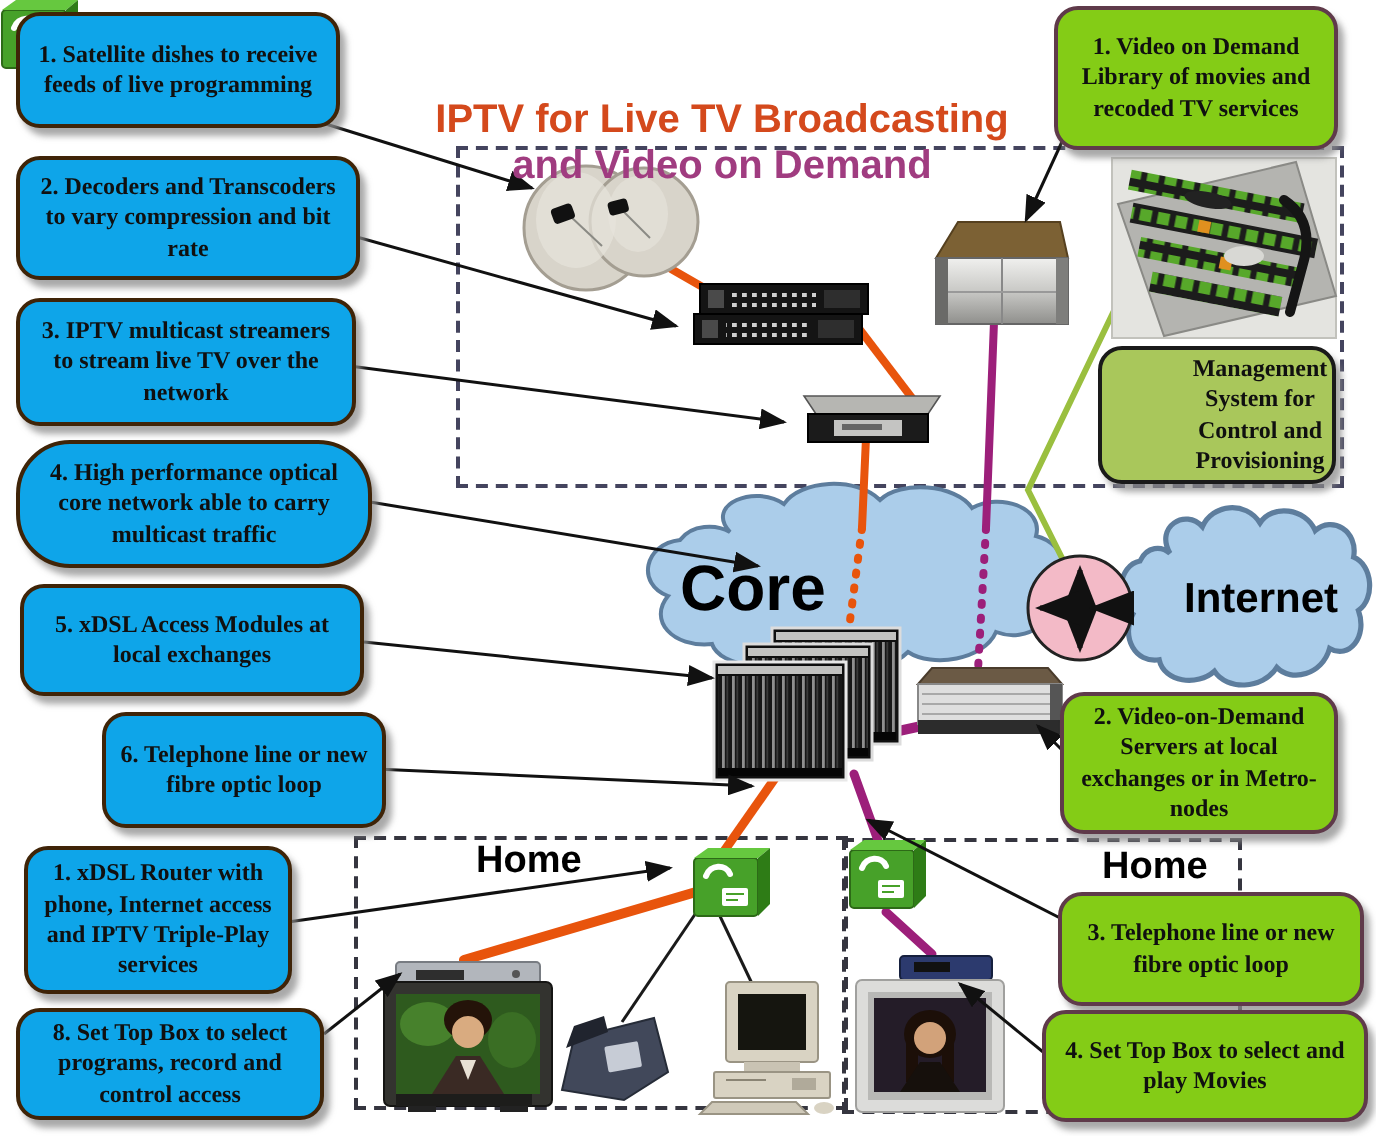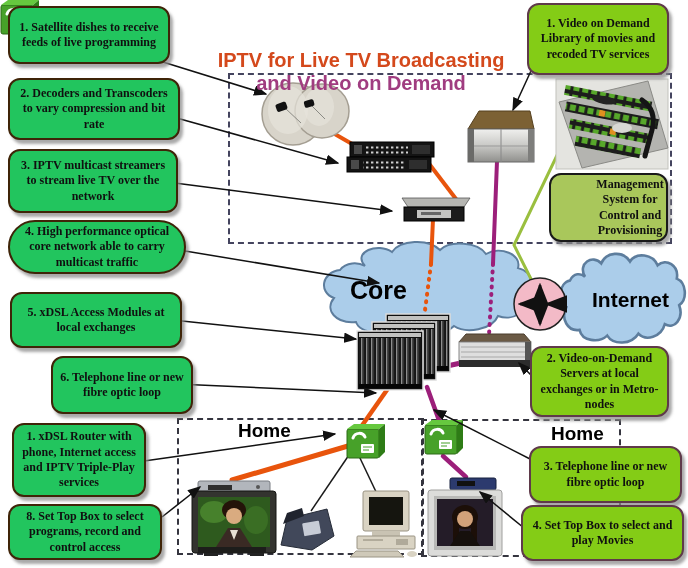--- a/index.html
+++ b/index.html
@@ -5,21 +5,21 @@
   html,body{margin:0;padding:0;background:#fff;}
   .stage{position:relative;width:688px;height:568px;background:#ffffff;overflow:hidden;
          font-family:"Liberation Serif",serif;}
   .region{position:absolute;border:2px dashed #44445e;z-index:1;box-sizing:border-box;background:transparent;}
   .region.home{border-color:#35353f;}
   svg.layer{position:absolute;left:0;top:0;z-index:2;}
   .callout{position:absolute;z-index:3;display:flex;align-items:center;justify-content:center;
            text-align:center;font-weight:bold;font-size:12px;line-height:1.28;color:#101010;
            border-radius:12px;padding:2px 5px;box-sizing:border-box;
            box-shadow:3px 4px 3px rgba(140,140,140,.75);}
-  .callout.orange{background:#22c55e;border:2px solid #3f2408;}
+  .callout.orange{background:#0ea5e9;border:2px solid #3f2408;}
   .callout.pink{background:#84cc16;border:2px solid #5f3a4a;}
   .callout.green{background:#a9c75b;border:2px solid #1a1a1a;}
   .lbl{position:absolute;z-index:3;font-family:"Liberation Sans",sans-serif;font-weight:bold;
        color:#000;white-space:pre-line;text-align:center;}
   .title{position:absolute;z-index:3;left:206px;top:8px;width:310px;text-align:center;
          font-family:"Liberation Sans",sans-serif;font-weight:bold;font-size:20px;line-height:1.15;}
   .title .t1{color:#d4491c;margin-top:41px;}
   .title .t2{color:#a03c80;}
 </style>
 </head>
@@ -256,29 +256,29 @@
       <line x1="532" y1="460" x2="434" y2="410"></line>
       <line x1="524" y1="528" x2="480" y2="492"></line>
     </g>
   </svg>
 
   <div class="title">
     <div class="t1">IPTV for Live TV Broadcasting</div>
     <div class="t2">and Video on Demand</div>
   </div>
 
-  <div class="lbl" style="left:350px;top:276px;font-size:25px;">Core</div>
+  <div class="lbl" style="left:340px;top:276px;font-size:32px;">Core</div>
   <div class="lbl" style="left:592px;top:288px;font-size:21px;">Internet</div>
   <div class="lbl" style="left:238px;top:420px;font-size:19px;">Home</div>
   <div class="lbl" style="left:551px;top:423px;font-size:19px;">Home</div>
 
   <div class="callout orange" style="left:8px;top:6px;width:162px;height:58px;">1. Satellite dishes to receive feeds of live programming</div>
   <div class="callout orange" style="left:8px;top:78px;width:172px;height:62px;">2. Decoders and Transcoders to vary compression and bit rate</div>
   <div class="callout orange" style="left:8px;top:149px;width:170px;height:64px;">3.  IPTV multicast streamers to stream live TV over the network</div>
-  <div class="callout orange" style="left:8px;top:220px;width:178px;height:54px;border-radius:27px;">4.  High performance optical core network able to carry multicast traffic</div>
+  <div class="callout orange" style="left:8px;top:220px;width:178px;height:64px;border-radius:27px;">4.  High performance optical core network able to carry multicast traffic</div>
   <div class="callout orange" style="left:10px;top:292px;width:172px;height:56px;">5. xDSL Access Modules at local exchanges</div>
   <div class="callout orange" style="left:12px;top:356px;width:142px;height:58px;margin-left:39px;">6. Telephone line or new fibre optic loop</div>
   <div class="callout orange" style="left:12px;top:423px;width:134px;height:74px;">1. xDSL Router with phone, Internet access and IPTV Triple-Play services</div>
   <div class="callout orange" style="left:8px;top:504px;width:154px;height:56px;">8. Set Top Box to select programs, record and control access</div>
 
   <div class="callout pink" style="left:527px;top:3px;width:142px;height:72px;">1. Video on Demand Library of movies and recoded TV services</div>
   <div class="callout pink" style="left:530px;top:346px;width:139px;height:71px;">2. Video-on-Demand Servers at local exchanges or in Metro-nodes</div>
   <div class="callout pink" style="left:529px;top:446px;width:153px;height:57px;">3. Telephone line or new fibre optic loop</div>
   <div class="callout pink" style="left:521px;top:505px;width:163px;height:56px;">4. Set Top Box to select and play Movies</div>
 

